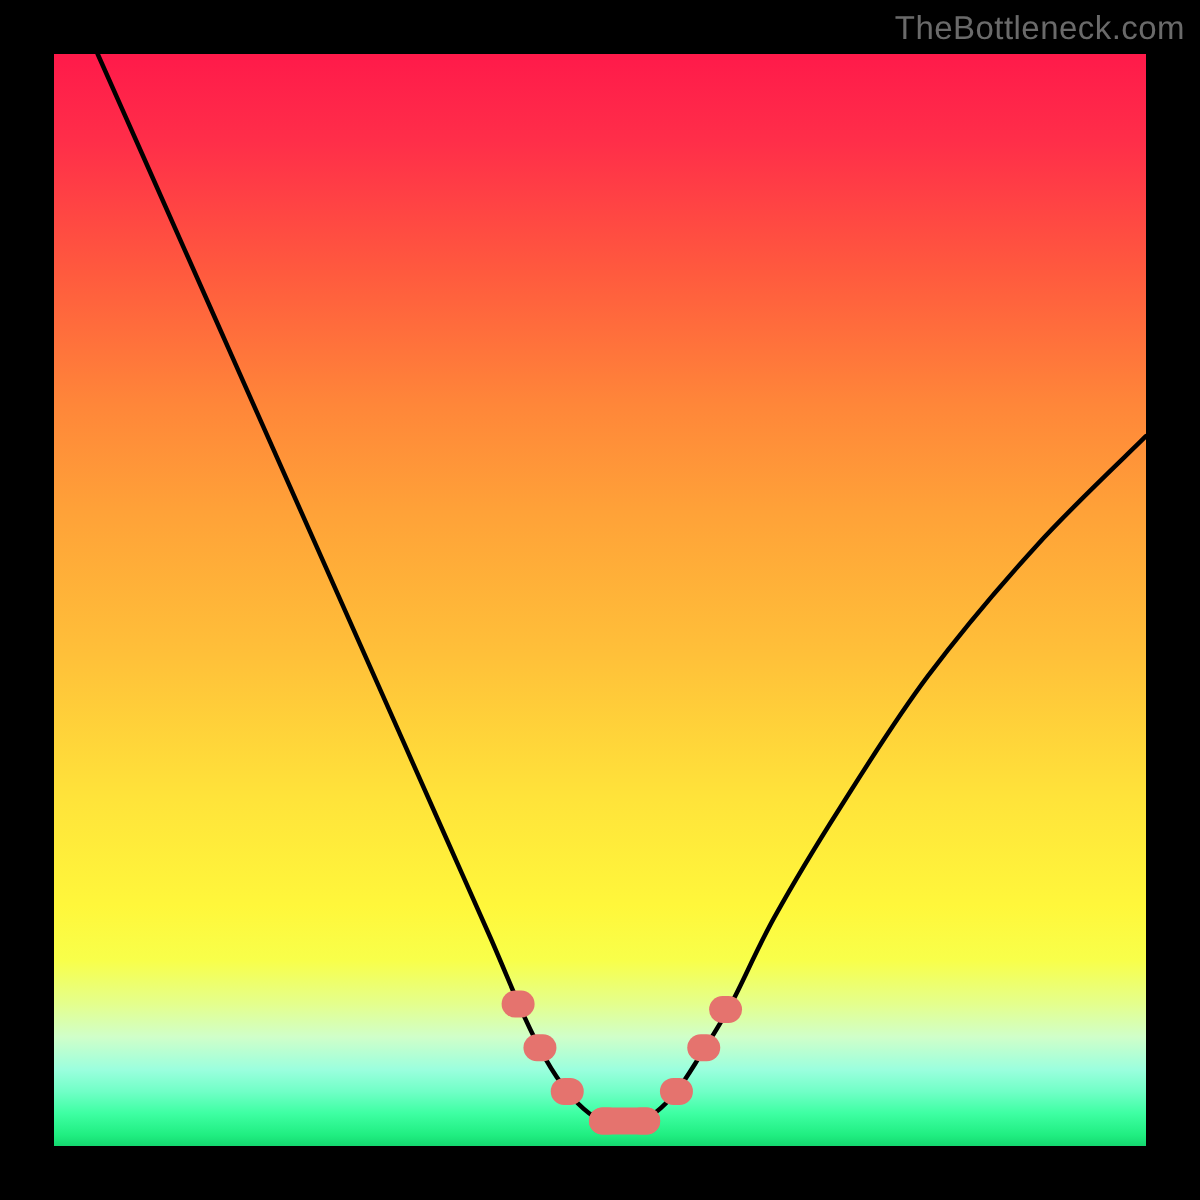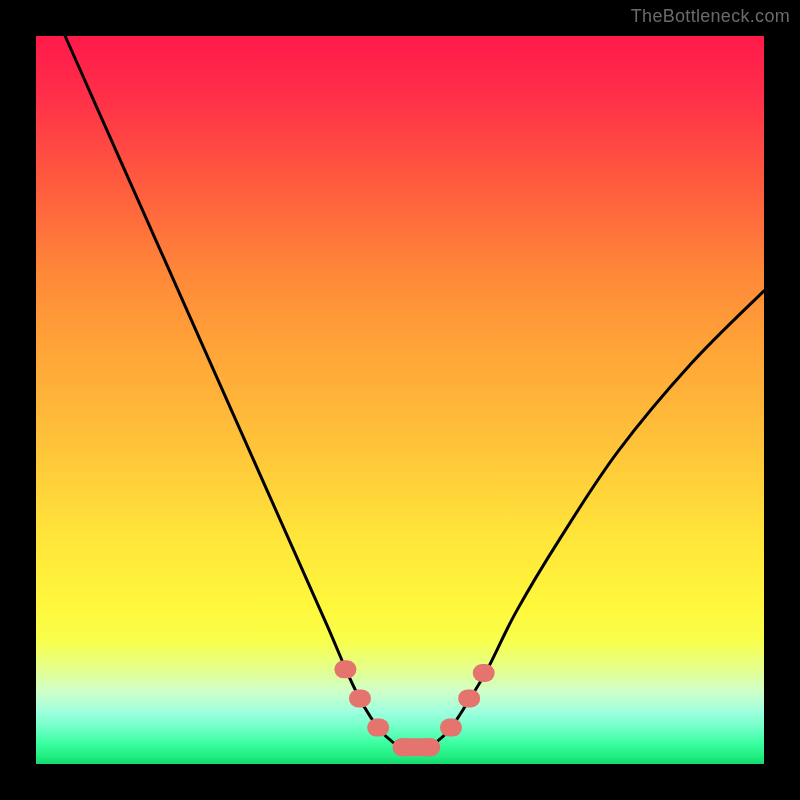--- a/index.html
+++ b/index.html
@@ -41,21 +41,21 @@
       #20ee81 99%,
       #14d86f 100%
     );
     overflow: hidden;
   }
   .attribution {
     position: absolute;
     top: 6px;
     right: 10px;
     color: #6a6a6a;
-    font-size: 18px;
+    font-size: 22px;
     letter-spacing: 0.3px;
     font-weight: 500;
   }
   svg.curve {
     position: absolute;
     left: 0; top: 0;
     width: 728px;
     height: 728px;
   }
   .marker {

